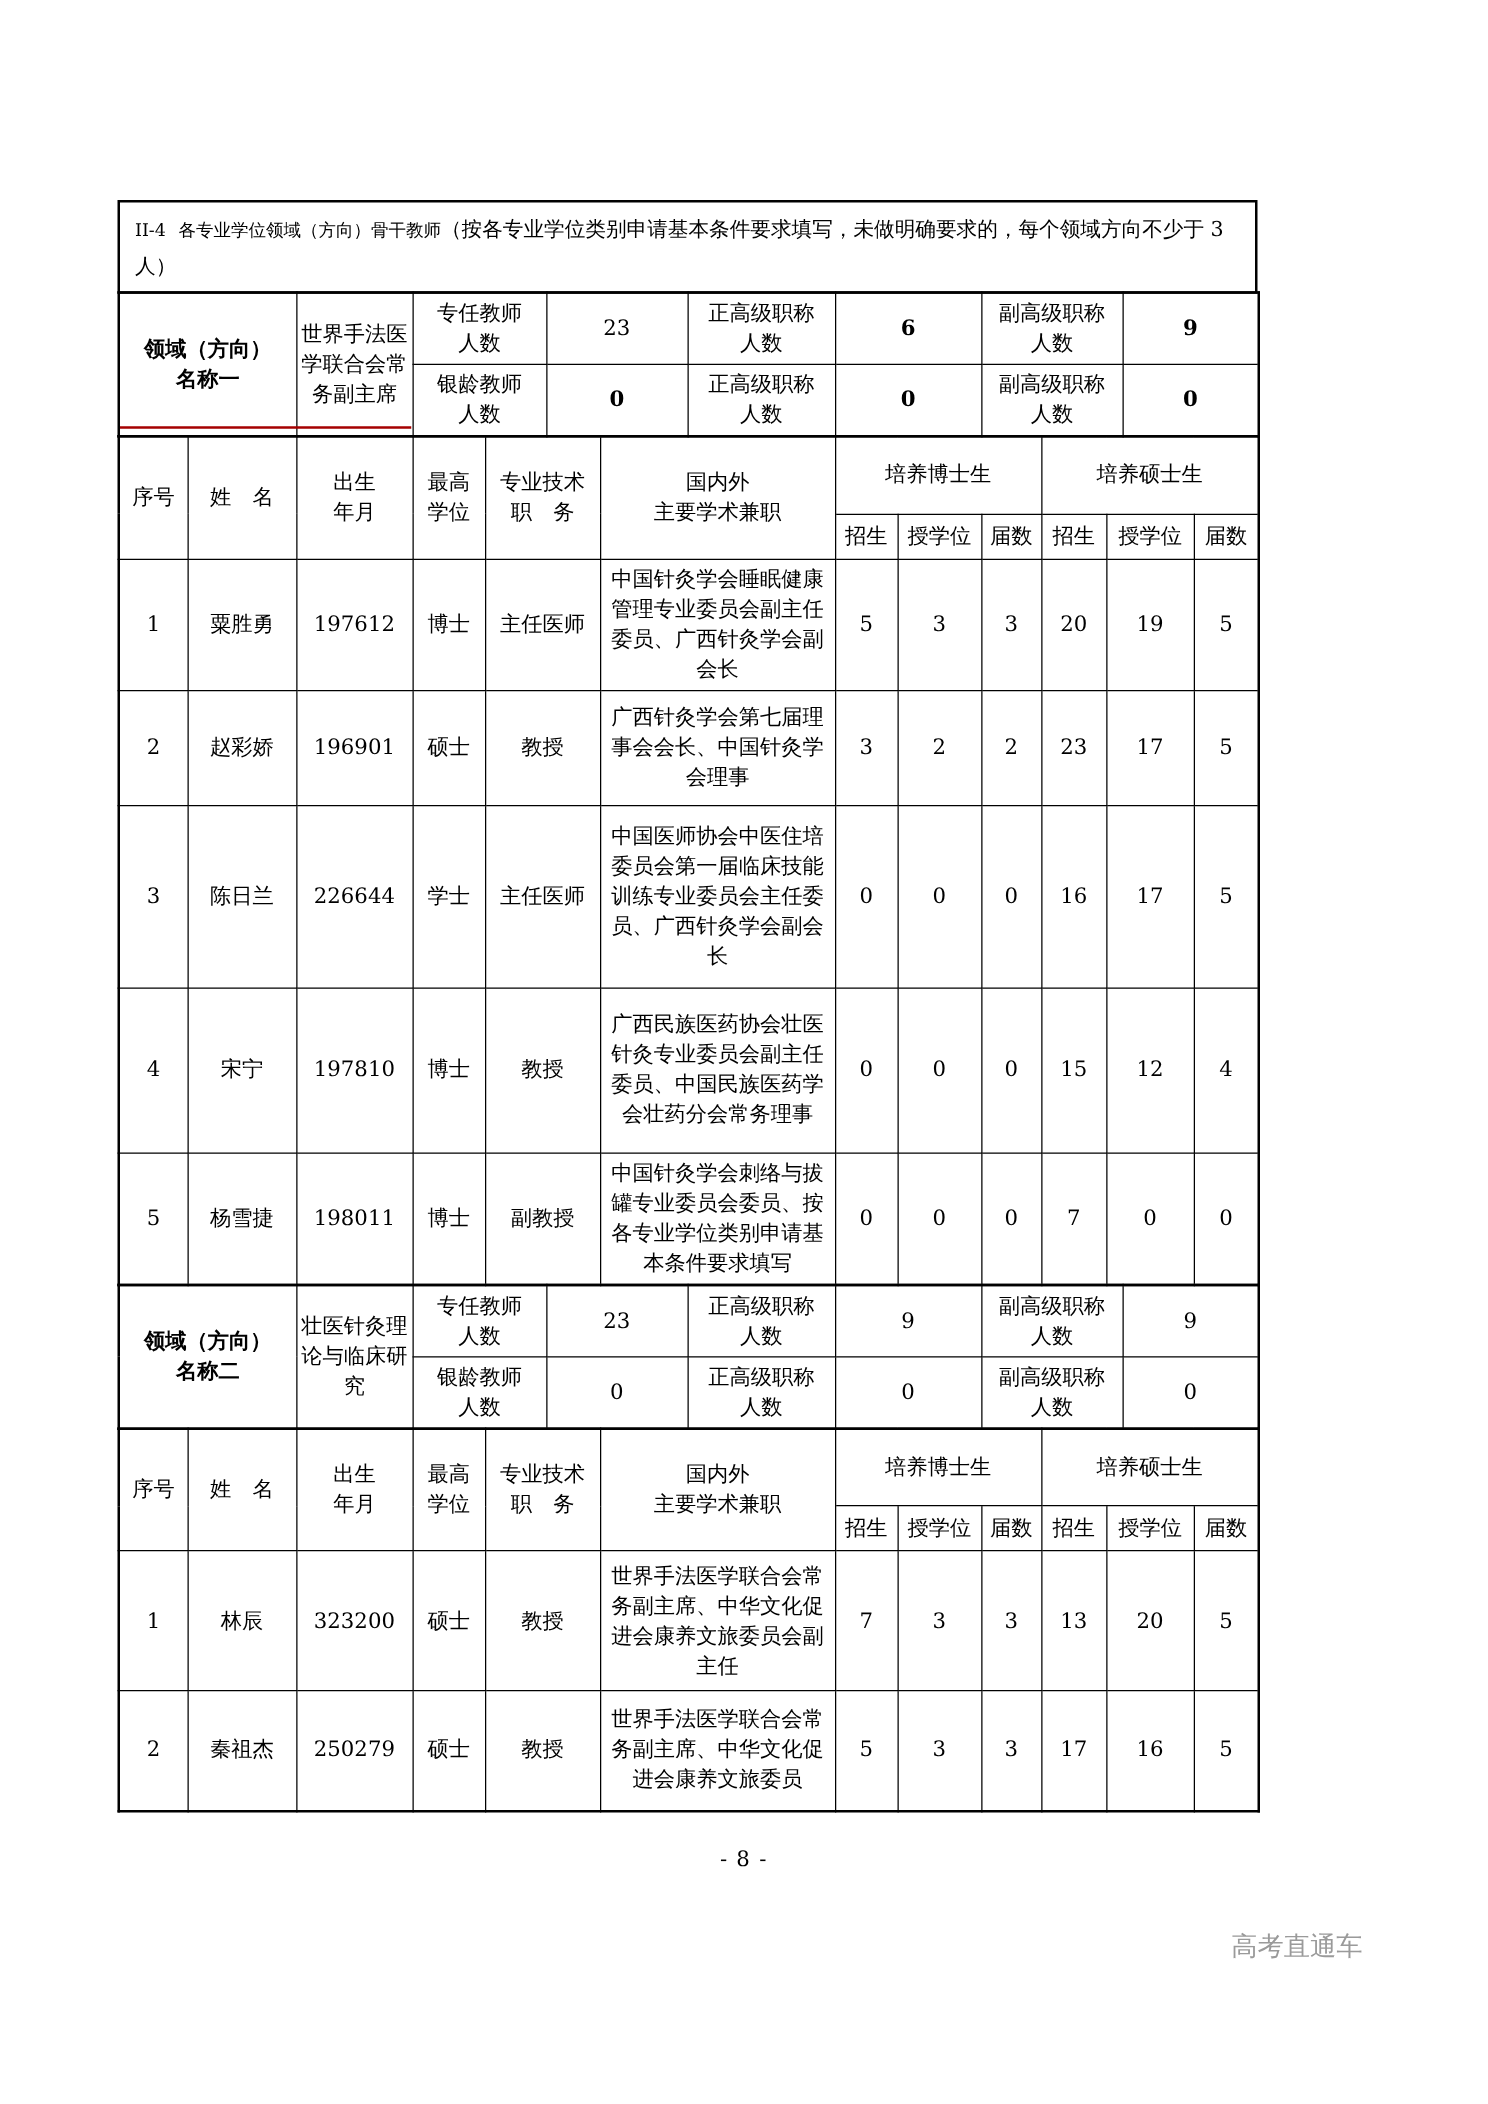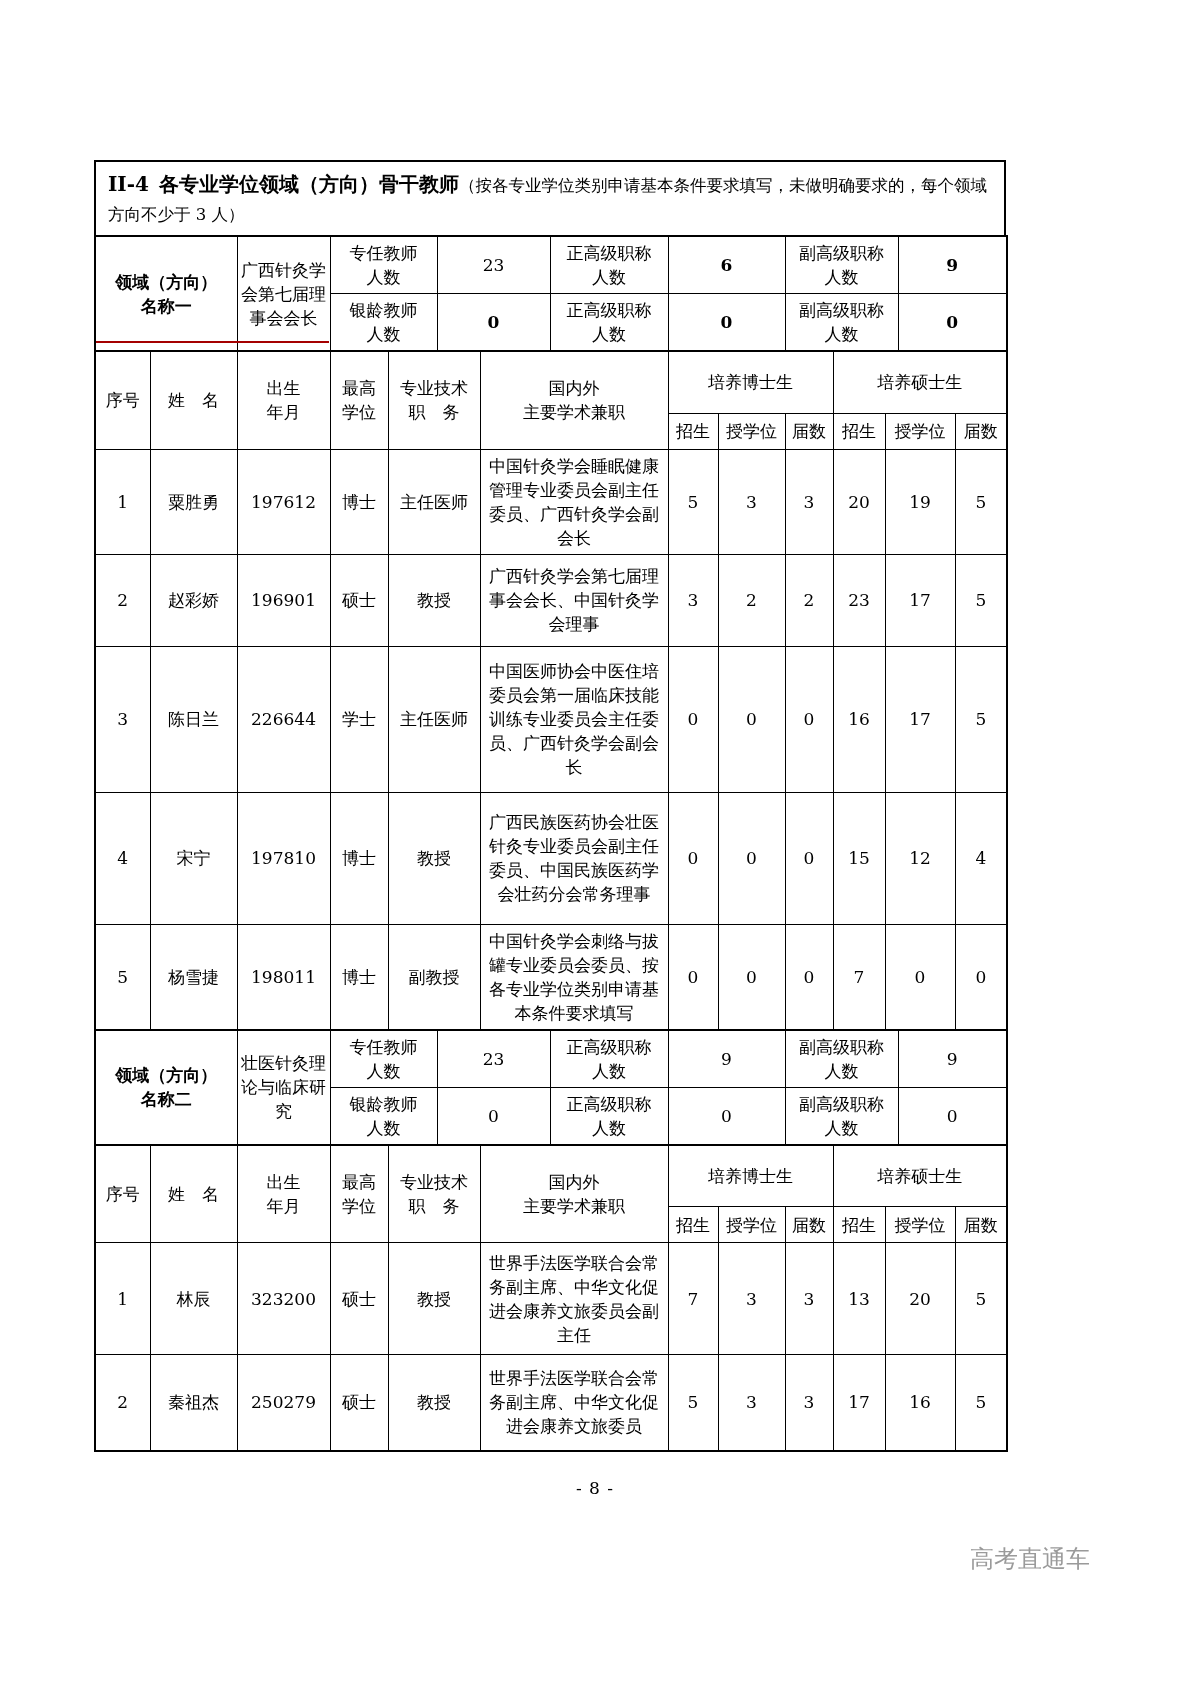--- a/index.html
+++ b/index.html
@@ -19,21 +19,21 @@
     top: 160px;
     width: 912px;
   }
   .title-box {
     border: 2px solid #000;
     padding: 8px 12px 6px 12px;
     font-size: 17px;
     line-height: 28px;
     min-height: 72px;
   }
-  .t-code, .t-bold { font-weight: bold; font-size: 20px; }
+  .t-code, .t-bold { font-weight: normal; font-size: 14px; }
   .t-code { margin-right: 10px; }
   .t-note { font-size: 16.5px; }
   table {
     border-collapse: collapse;
     table-layout: fixed;
     width: 912px;
     margin-top: -2px;
     border: 2px solid #000;
   }
   td {
@@ -64,21 +64,21 @@
     top: 1478px;
     width: 1190px;
     text-align: center;
     font-size: 17px;
     letter-spacing: 1px;
   }
   .watermark {
     position: absolute;
     right: 100px;
     top: 1543px;
-    font-size: 24px;
+    font-size: 21px;
     color: #9a9a9a;
     font-family: "DejaVu Sans", "Liberation Sans", sans-serif;
     font-weight: 500;
   }
 </style>
 </head>
 <body>
 
 <div class="sheet">
   <div class="form">
@@ -95,21 +95,21 @@
           <col style="width:113px">
         <col style="width:118px">
           <col style="width:117px">
           <col style="width:113px">
           <col style="width:109px">
       </colgroup>
       <tbody>
           <tr class="info-row">
         <td rowspan="2" class="bold">领域（方向）
 名称一</td>
-        <td rowspan="2">广西针灸学会第七届理事会会长</td>
+        <td rowspan="2">世界手法医学联合会常务副主席</td>
         <td>专任教师
 人数</td>
         <td>23</td>
         <td>正高级职称
 人数</td>
         <td class="bold">6</td>
         <td>副高级职称
 人数</td>
         <td class="bold">9</td>
       </tr>

